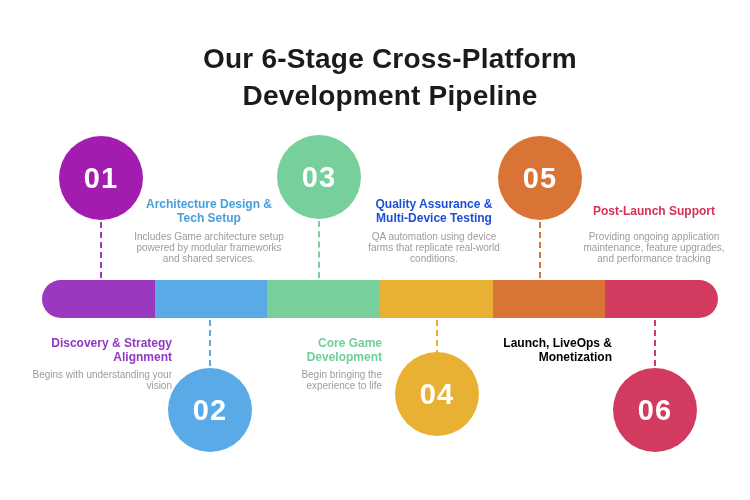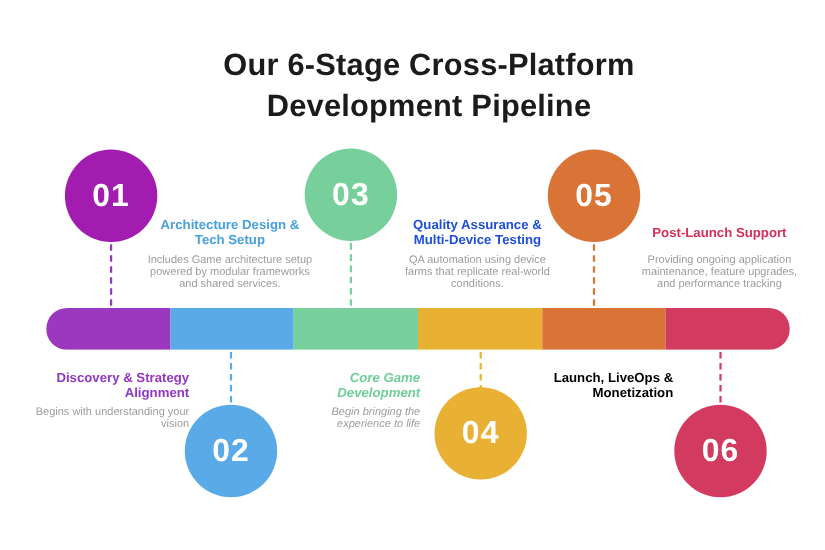--- a/index.html
+++ b/index.html
@@ -92,21 +92,21 @@
   .t-above{top:194px;}
   .t-above .stage-heading{min-height:34px;}
   
   .t-below{top:334px;text-align:right;}
   .t-below .stage-heading{min-height:32px;}
 
   .t2{left:134px;width:150px;}
   .t4{left:359px;width:150px;}
   .t6{left:579px;width:150px;}
   .t1{left:32px;width:140px;}
-  .t3{left:262px;width:120px;font-style:italic;}
+  .t3{left:262px;width:120px;}
   .t5{left:472px;width:140px;}
 </style>
 </head>
 <body>
 
 <div class="canvas">
 
   <div class="title">
     <div><span>Our </span><span class="xbold">6-Stage</span><span> Cross-Platform</span></div>
     <div>Development Pipeline</div>

